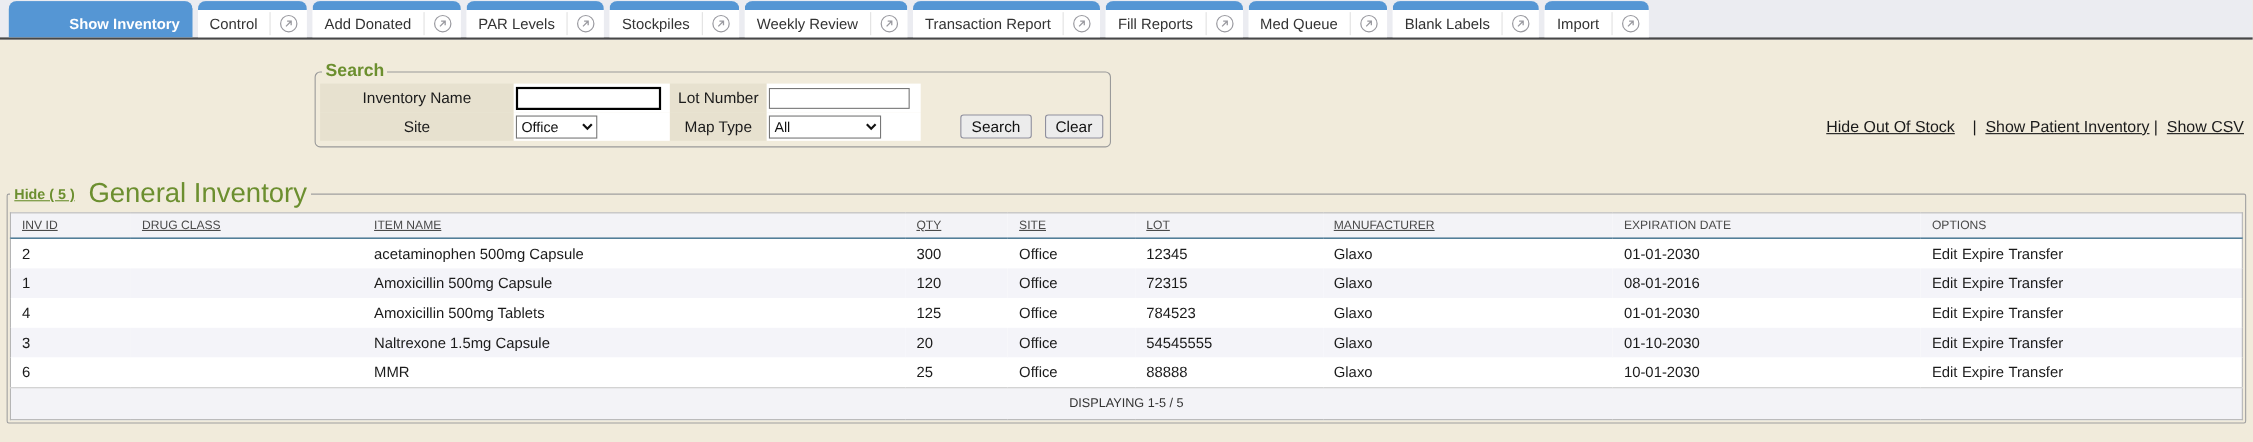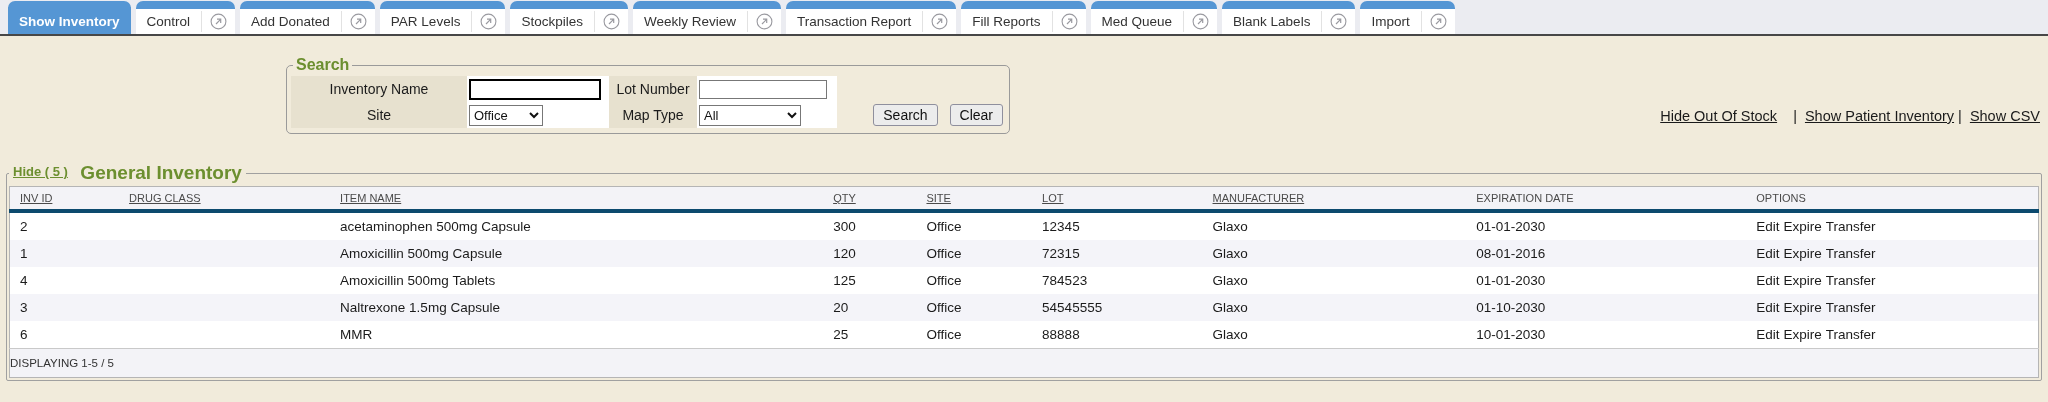--- a/index.html
+++ b/index.html
@@ -45,20 +45,21 @@
     margin: 2px 0;
   }
   .tab-icon {
     display: flex;
     align-items: center;
     padding: 0 8px;
   }
   .tab.active {
     background: var(--accent-blue, #5596d4);
     border-top-color: var(--accent-blue, #5596d4);
+    padding-left: 44px;
   }
   .tab.active .tab-label { color: #ffffff; font-weight: bold; }
 
   
   .content { position: relative; height: 364px; }
 
   
   fieldset.search-box {
     position: absolute;
     left: 286px;
@@ -134,55 +135,56 @@
   .hide-link {
     color: var(--olive-green, #6c8f2f);
     font-weight: bold;
     font-size: 13px;
     text-decoration: underline;
     cursor: pointer;
     vertical-align: 3px;
   }
   .inv-title {
     color: var(--olive-green, #6c8f2f);
-    font-weight: bold;
-    font-size: 19px;
+    font-weight: normal;
+    font-size: 25px;
     margin-left: 8px;
   }
 
   
   table.inv-table {
     width: 100%;
     border-collapse: collapse;
     border: 1px solid #b5b5b5;
     background: #fff;
   }
   table.inv-table thead tr { background: var(--header-bg, #f3f3f7); }
   table.inv-table th {
     text-align: left;
     font-weight: normal;
     font-size: 11px;
     color: #4a4a4a;
     padding: 5px 4px 5px 10px;
-    border-bottom: 4px solid #0c4a6e;
+    border-bottom: 1px solid #0c4a6e;
     white-space: nowrap;
   }
   th .sort-link { text-decoration: underline; cursor: pointer; }
   table.inv-table tbody td {
     font-size: 13.5px;
     color: #1b1b1b;
     padding: 6px 4px 6px 10px;
     white-space: nowrap;
   }
   table.inv-table tbody tr { background: #ffffff; }
   table.inv-table tbody tr:nth-child(even) { background: var(--row-alt, #f4f4f9); }
   td.options-cell a { color: #1b1b1b; text-decoration: none; cursor: pointer; margin-right: 4px; }
   table.inv-table tfoot td {
     background: var(--header-bg, #f3f3f7);
     border-top: 1px solid #c9c9c9;
+    text-align: center;
     font-size: 11.5px;
     color: #333;
     padding: 8px 0;
   }
 </style>
 </head>
 <body>
 
 <div class="tabbar">
 

